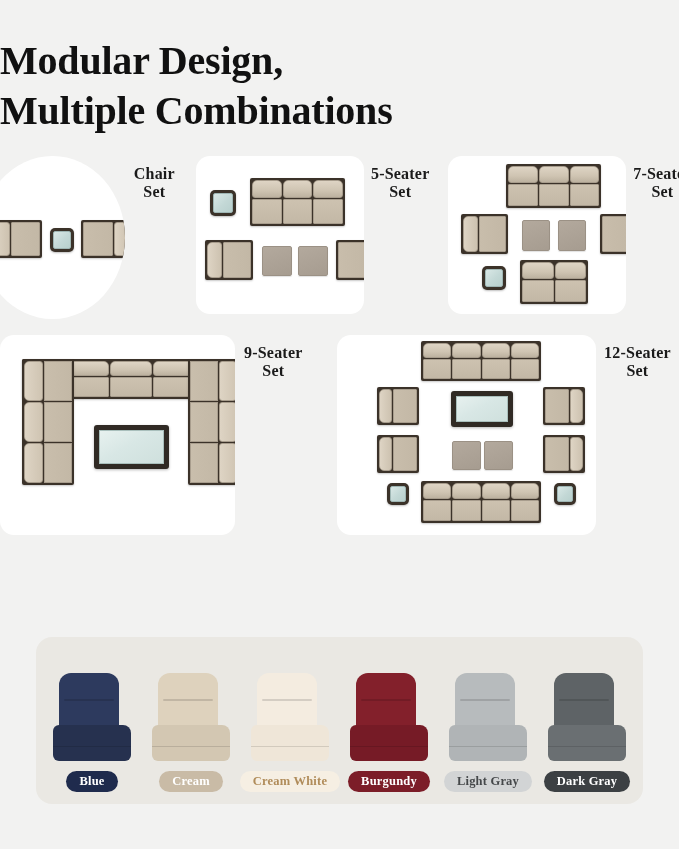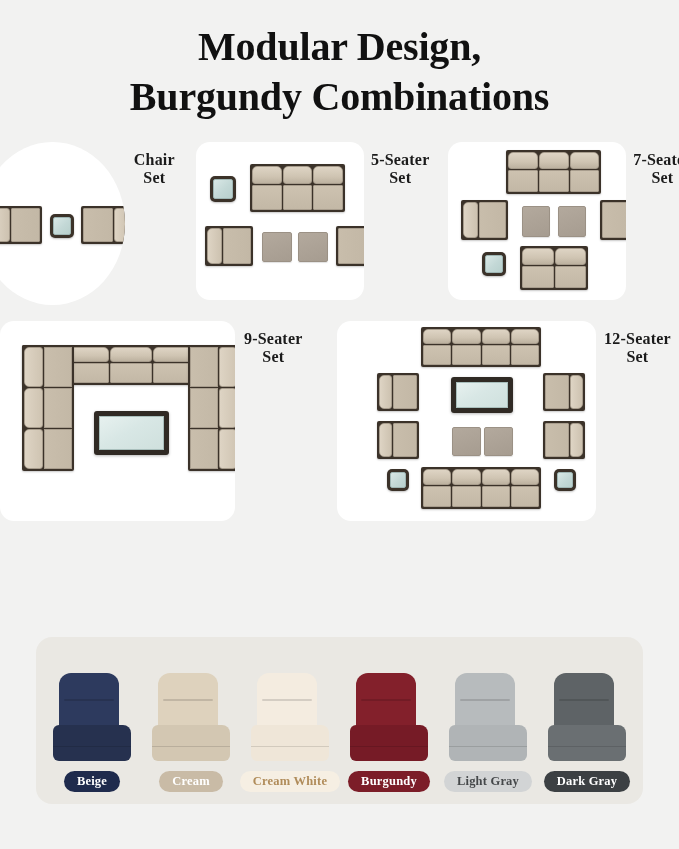--- a/index.html
+++ b/index.html
@@ -9,22 +9,21 @@
     width: 679px;
     height: 849px;
     background: #f2f2f1;
     font-family: "Liberation Serif", "DejaVu Serif", serif;
     overflow: hidden;
     position: relative;
   }
 
   
   .title-block {
-    padding-top: 22px;
-    text-align: center;
+    padding-top: 36px;
   }
   .title-line {
     font-family: "Liberation Serif", "DejaVu Serif", serif;
     font-weight: bold;
     font-size: 40px;
     line-height: 50px;
     color: #111111;
     letter-spacing: -0.2px;
   }
 
@@ -284,21 +283,21 @@
     border-radius: 999px;
     white-space: nowrap;
     letter-spacing: 0.2px;
   }
 </style>
 </head>
 <body>
 
 <div class="title-block">
   <div class="title-line">Modular Design,</div>
-  <div class="title-line">Burgundy Combinations</div>
+  <div class="title-line">Multiple Combinations</div>
 </div>
 
 <div class="configs">
 
   <div class="config-row config-row-1">
 
     <div class="config-cell">
       <div class="config-card round card-chair">
         <div class="stage">
 
@@ -538,21 +537,21 @@
 </div>
 
 <div class="swatch-panel">
   <div class="swatch-row">
 
     <div class="swatch">
       <div class="cushion">
         <div class="back" style="background:#2d3a5e;"></div>
         <div class="seat" style="background:#26314f;"></div>
       </div>
-      <div class="swatch-label" style="background:#1f2b4d; color:#ffffff;">Beige</div>
+      <div class="swatch-label" style="background:#1f2b4d; color:#ffffff;">Blue</div>
     </div>
 
     <div class="swatch">
       <div class="cushion">
         <div class="back" style="background:#ded2bd;"></div>
         <div class="seat" style="background:#d3c7b2;"></div>
       </div>
       <div class="swatch-label" style="background:#c9bba6; color:#ffffff;">Cream</div>
     </div>
 

